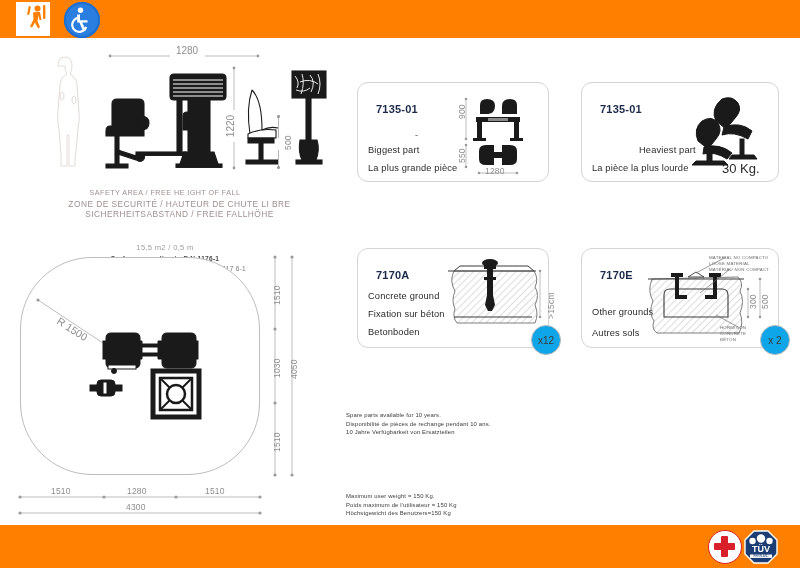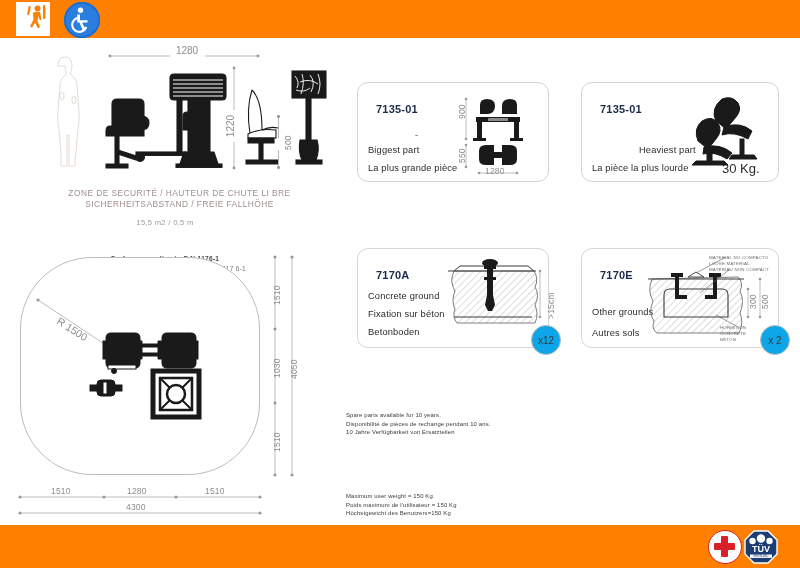--- a/index.html
+++ b/index.html
@@ -40,21 +40,21 @@
 
   
   .elev{position:absolute;left:0;top:38px;width:330px;height:180px;}
 
   
   .safety{
     position:absolute;left:0;top:150px;width:330px;text-align:center;
     font-size:7.2px;color:#a08f8f;line-height:10.5px;letter-spacing:.45px;
   }
   .safety .l2{font-size:8.4px;letter-spacing:.45px;margin-left:29px;}
-  .safety .area{margin-top:9px;font-size:7.6px;color:#9c9c9c;letter-spacing:.3px;}
+  .safety .area{margin-top:23px;font-size:7.6px;color:#9c9c9c;letter-spacing:.3px;}
   .surface{
     position:absolute;left:0;top:216px;width:330px;text-align:center;
     font-size:6.6px;color:#777;line-height:9.5px;letter-spacing:.25px;
   }
   .surface .b{font-weight:bold;color:#4a4a4a;}
 
   
   .plan{position:absolute;left:0;top:245px;width:330px;height:275px;}
   .plan-area{
     position:absolute;left:20px;top:12px;width:240px;height:218px;
@@ -192,20 +192,21 @@
 
     
     <div class="grayline" style="left:278px;top:78px;width:1px;height:22px;"></div>
     <div class="grayline" style="left:278px;top:112px;width:1px;height:18px;"></div>
     <div class="dot" style="left:277px;top:77px;"></div>
     <div class="dot" style="left:277px;top:128px;"></div>
     <div class="dimtxt v" style="left:283px;top:112px;transform:rotate(-90deg);">500</div>
 
     
     <div class="safety">
+      <div>SAFETY AREA / FREE HE IGHT OF  FALL</div>
       <div class="l2">ZONE DE SECURITÉ /  HAUTEUR DE CHUTE LI BRE</div>
       <div class="l2">SICHERHEITSABSTAND  / FREIE FALLHÖHE</div>
       <div class="area">15,5 m2 / 0,5 m</div>
     </div>
 
     <div class="surface">
       <div class="b">Surface according to E N-1176-1</div>
       <div>Revêtement conformém ent à la Norme EN-117 6-1</div>
       <div>Sicherheitszone gemäss  EN-1176-1</div>
     </div>

